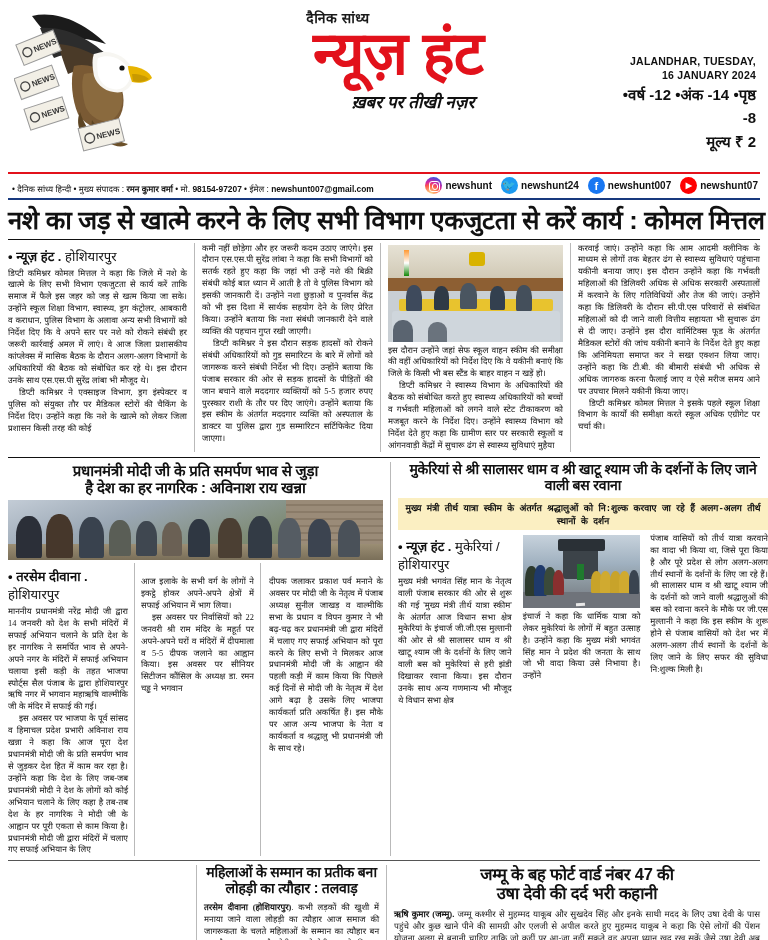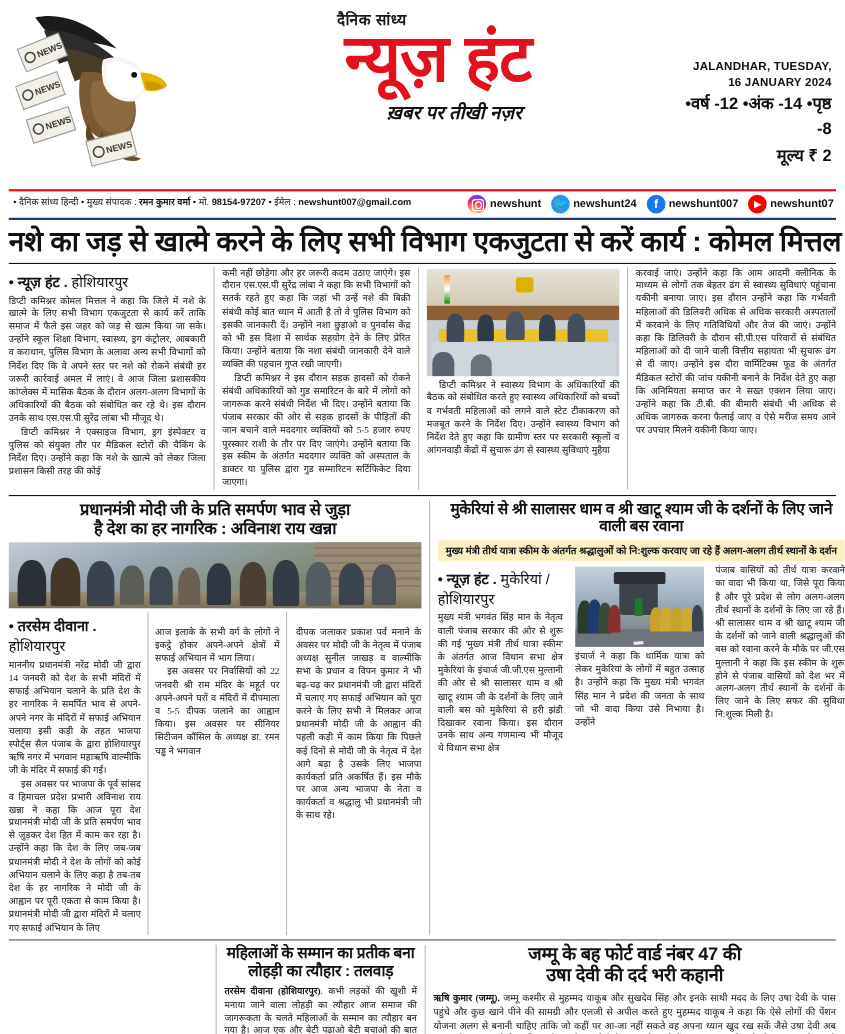--- a/index.html
+++ b/index.html
@@ -81,21 +81,21 @@
     font-family: "Liberation Sans", sans-serif;
     font-size: 15px; font-weight: 600;
     color: #111; line-height: 1.5; margin-top: 2px;
   }
 
   
   .barwrap { position: relative; margin-top: 2px; }
   .rule-red { height: 2px; background: #e2111b; width: 100%; }
   .rule-blue { height: 2px; background: #18397e; width: 100%; }
   .contactbar {
-    display: flex; align-items: flex-start;
+    display: flex; align-items: flex-end;
     justify-content: space-between;
     padding: 3px 2px 4px 4px;
   }
   .contact-left {
     font-family: "Liberation Sans", sans-serif;
     font-size: 8.4px; color: #111; white-space: nowrap;
   }
   .contact-left b { font-weight: 800; }
   .social-group { display: flex; align-items: center; gap: 9px; }
   .social-item { display: flex; align-items: center; gap: 3px; }
@@ -167,21 +167,21 @@
     color: #111;
     text-align: center;
     line-height: 1.14;
     letter-spacing: -0.2px;
   }
   .h-lg { font-size: 16.5px; }
   .h-md { font-size: 15px; }
   .h-sm { font-size: 14px; }
   .subbar {
     background: #fbefc2;
-    font-family: Liberation Sans, sans-serif;
+    font-family: Liberation Mono, monospace;
     font-size: 9px;
     font-weight: 600;
     color: #111;
     text-align: center;
     padding: 3px 4px;
     margin: 4px 0 3px 0;
   }
   .hr-sec { border-top: 1.6px solid #111; margin: 5px 0 0 0; }
   .hr-sec2 { border-top: 1px solid #555; margin: 4px 0 0 0; }
   .ph-grad2 { background: linear-gradient(160deg,#c3ccd6 0%,#9aa7b4 30%,#7d8a72 65%,#5d6a54 100%); }
@@ -330,25 +330,27 @@
           <div class="tablebar"></div>
           <div class="tableface"></div>
           <div class="ppl" style="left:10%;bottom:32%;width:16px;height:26px;background:#3e4a5c;"></div>
           <div class="ppl" style="left:26%;bottom:33%;width:15px;height:24px;background:#2f3a46;"></div>
           <div class="ppl" style="left:41%;bottom:34%;width:17px;height:26px;background:#4a5560;"></div>
           <div class="ppl" style="left:58%;bottom:33%;width:15px;height:24px;background:#33404f;"></div>
           <div class="ppl" style="left:73%;bottom:32%;width:16px;height:26px;background:#444f5b;"></div>
           <div class="ppl" style="left:3%;bottom:0;width:20px;height:22px;background:#5a6470;border-radius:46% 46% 0 0;"></div>
           <div class="ppl" style="left:23%;bottom:0;width:19px;height:20px;background:#6a737d;border-radius:46% 46% 0 0;"></div>
         </div>
+        <p class="body noind">इस दौरान उन्होंने जहां सेफ स्कूल वाहन स्कीम की समीक्षा की वहीं अधिकारियों को निर्देश दिए कि वे यकीनी बनाएं कि जिले के किसी भी बस स्टैंड के बाहर वाहन न खड़ें हो।</p>
         <p class="body">डिप्टी कमिश्नर ने स्वास्थ्य विभाग के अधिकारियों की बैठक को संबोधित करते हुए स्वास्थ्य अधिकारियों को बच्चों व गर्भवती महिलाओं को लगने वाले स्टेट टीकाकरण को मजबूत करने के निर्देश दिए। उन्होंने स्वास्थ्य विभाग को निर्देश देते हुए कहा कि ग्रामीण स्तर पर सरकारी स्कूलों व आंगनवाड़ी केंद्रों में सुचारू ढंग से स्वास्थ्य सुविधाएं मुहैया</p>
       </div>
 
       <div class="col vdiv" style="width:190px; padding-left:7px;">
         <p class="body noind">करवाई जाएं। उन्होंने कहा कि आम आदमी क्लीनिक के माध्यम से लोगों तक बेहतर ढंग से स्वास्थ्य सुविधाएं पहुंचाना यकीनी बनाया जाए। इस दौरान उन्होंने कहा कि गर्भवती महिलाओं की डिलिवरी अधिक से अधिक सरकारी अस्पतालों में करवाने के लिए गतिविधियों और तेज की जाएं। उन्होंने कहा कि डिलिवरी के दौरान सी.पी.एस परिवारों से संबंधित महिलाओं को दी जाने वाली वित्तीय सहायता भी सुचारू ढंग से दी जाए। उन्होंने इस दौरा वार्मिटिक्स फूड के अंतर्गत मैडिकल स्टोरों की जांच यकीनी बनाने के निर्देश देते हुए कहा कि अनिमियता समाप्त कर ने सख्त एक्शन लिया जाए। उन्होंने कहा कि टी.बी. की बीमारी संबंधी भी अधिक से अधिक जागरुक करना फैलाई जाए व ऐसे मरीज समय आने पर उपचार मिलने यकीनी किया जाए।</p>
+        <p class="body">डिप्टी कमिश्नर कोमल मित्तल ने इसके पहले स्कूल शिक्षा विभाग के कार्यों की समीक्षा करते स्कूल अधिक एग्रीगेट पर चर्चा की।</p>
       </div>
     </div>
   </div>
 
   <div class="hr-sec"></div>
 
   <div class="cols" style="margin-top:4px;">
 
     <div class="col" style="width:382px; padding-right:7px;">
       <div class="sec-head h-md">प्रधानमंत्री मोदी जी के प्रति समर्पण भाव से जुड़ा</div>

